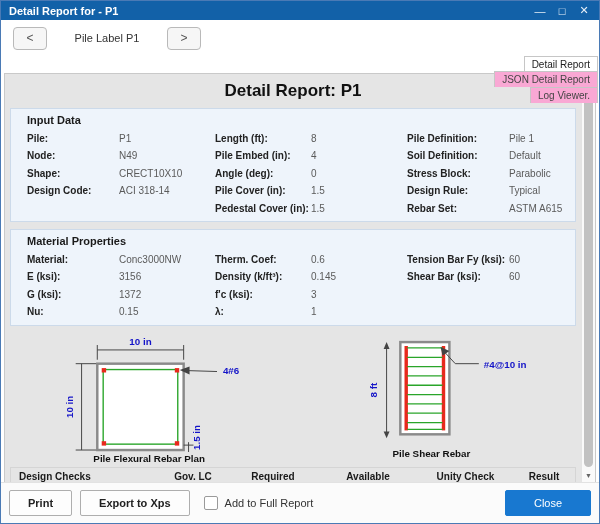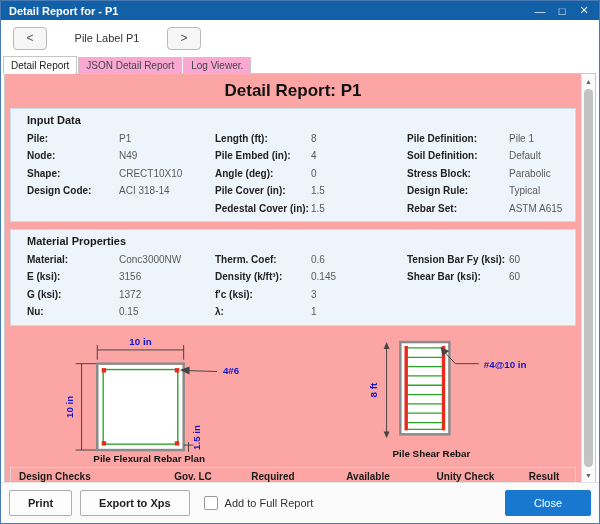--- a/index.html
+++ b/index.html
@@ -26,31 +26,31 @@
   }
   
   .navrow { height: 36px; display: flex; align-items: center; padding-left: 12px; background: #fff; }
   .navbtn {
     width: 34px; height: 23px; border: 1px solid #b9b9b9; border-radius: 4px;
     background: #f6f6f6; color: #555; font-size: 12px;
     display: flex; align-items: center; justify-content: center; cursor: pointer;
   }
   .navlabel { width: 92px; text-align: center; font-size: 11px; color: #333; margin: 0 14px; }
   
-  .tabstrip { height: 17px; display: flex; align-items: flex-end; padding-left: 2px; position: relative; z-index: 2; }
+  .tabstrip { height: 17px; display: flex; align-items: flex-end; padding-left: 2px; position: relative; z-index: 2; flex-direction: column; }
   .tab {
     border: 1px solid #c6c6c6; border-bottom: none; background: #f9a8d4;
     font-size: 10px; color: #444; padding: 2px 7px 2px 7px; margin-right: 1px; cursor: pointer;
     height: 16px; display: flex; align-items: center;
   }
   .tab.active { background: #fff; color: #222; height: 18px; margin-bottom: -1px; }
   
   .content {
     position: absolute; left: 3px; right: 3px; top: 72px; height: 410px;
-    border: 1px solid #c9c9c9; background: #fca5a5; overflow: hidden;
+    border: 1px solid #c9c9c9; background: #e5e5e5; overflow: hidden;
   }
   .content-inner { position: absolute; left: 0; right: 14px; top: 0; bottom: 0; overflow: hidden; }
   .report-title { text-align: center; font-size: 17px; font-weight: bold; color: #111; margin-top: 7px; margin-bottom: 7px; }
   .section {
     margin: 0 5px 7px 5px; background: #eef4fb; border: 1px solid #ccdaea;
     padding: 3px 8px 4px 16px;
   }
   .section-heading { font-size: 11px; font-weight: bold; color: #1a1a1a; padding: 2px 0 4px 0; }
   .fieldgrid {
     display: grid;

